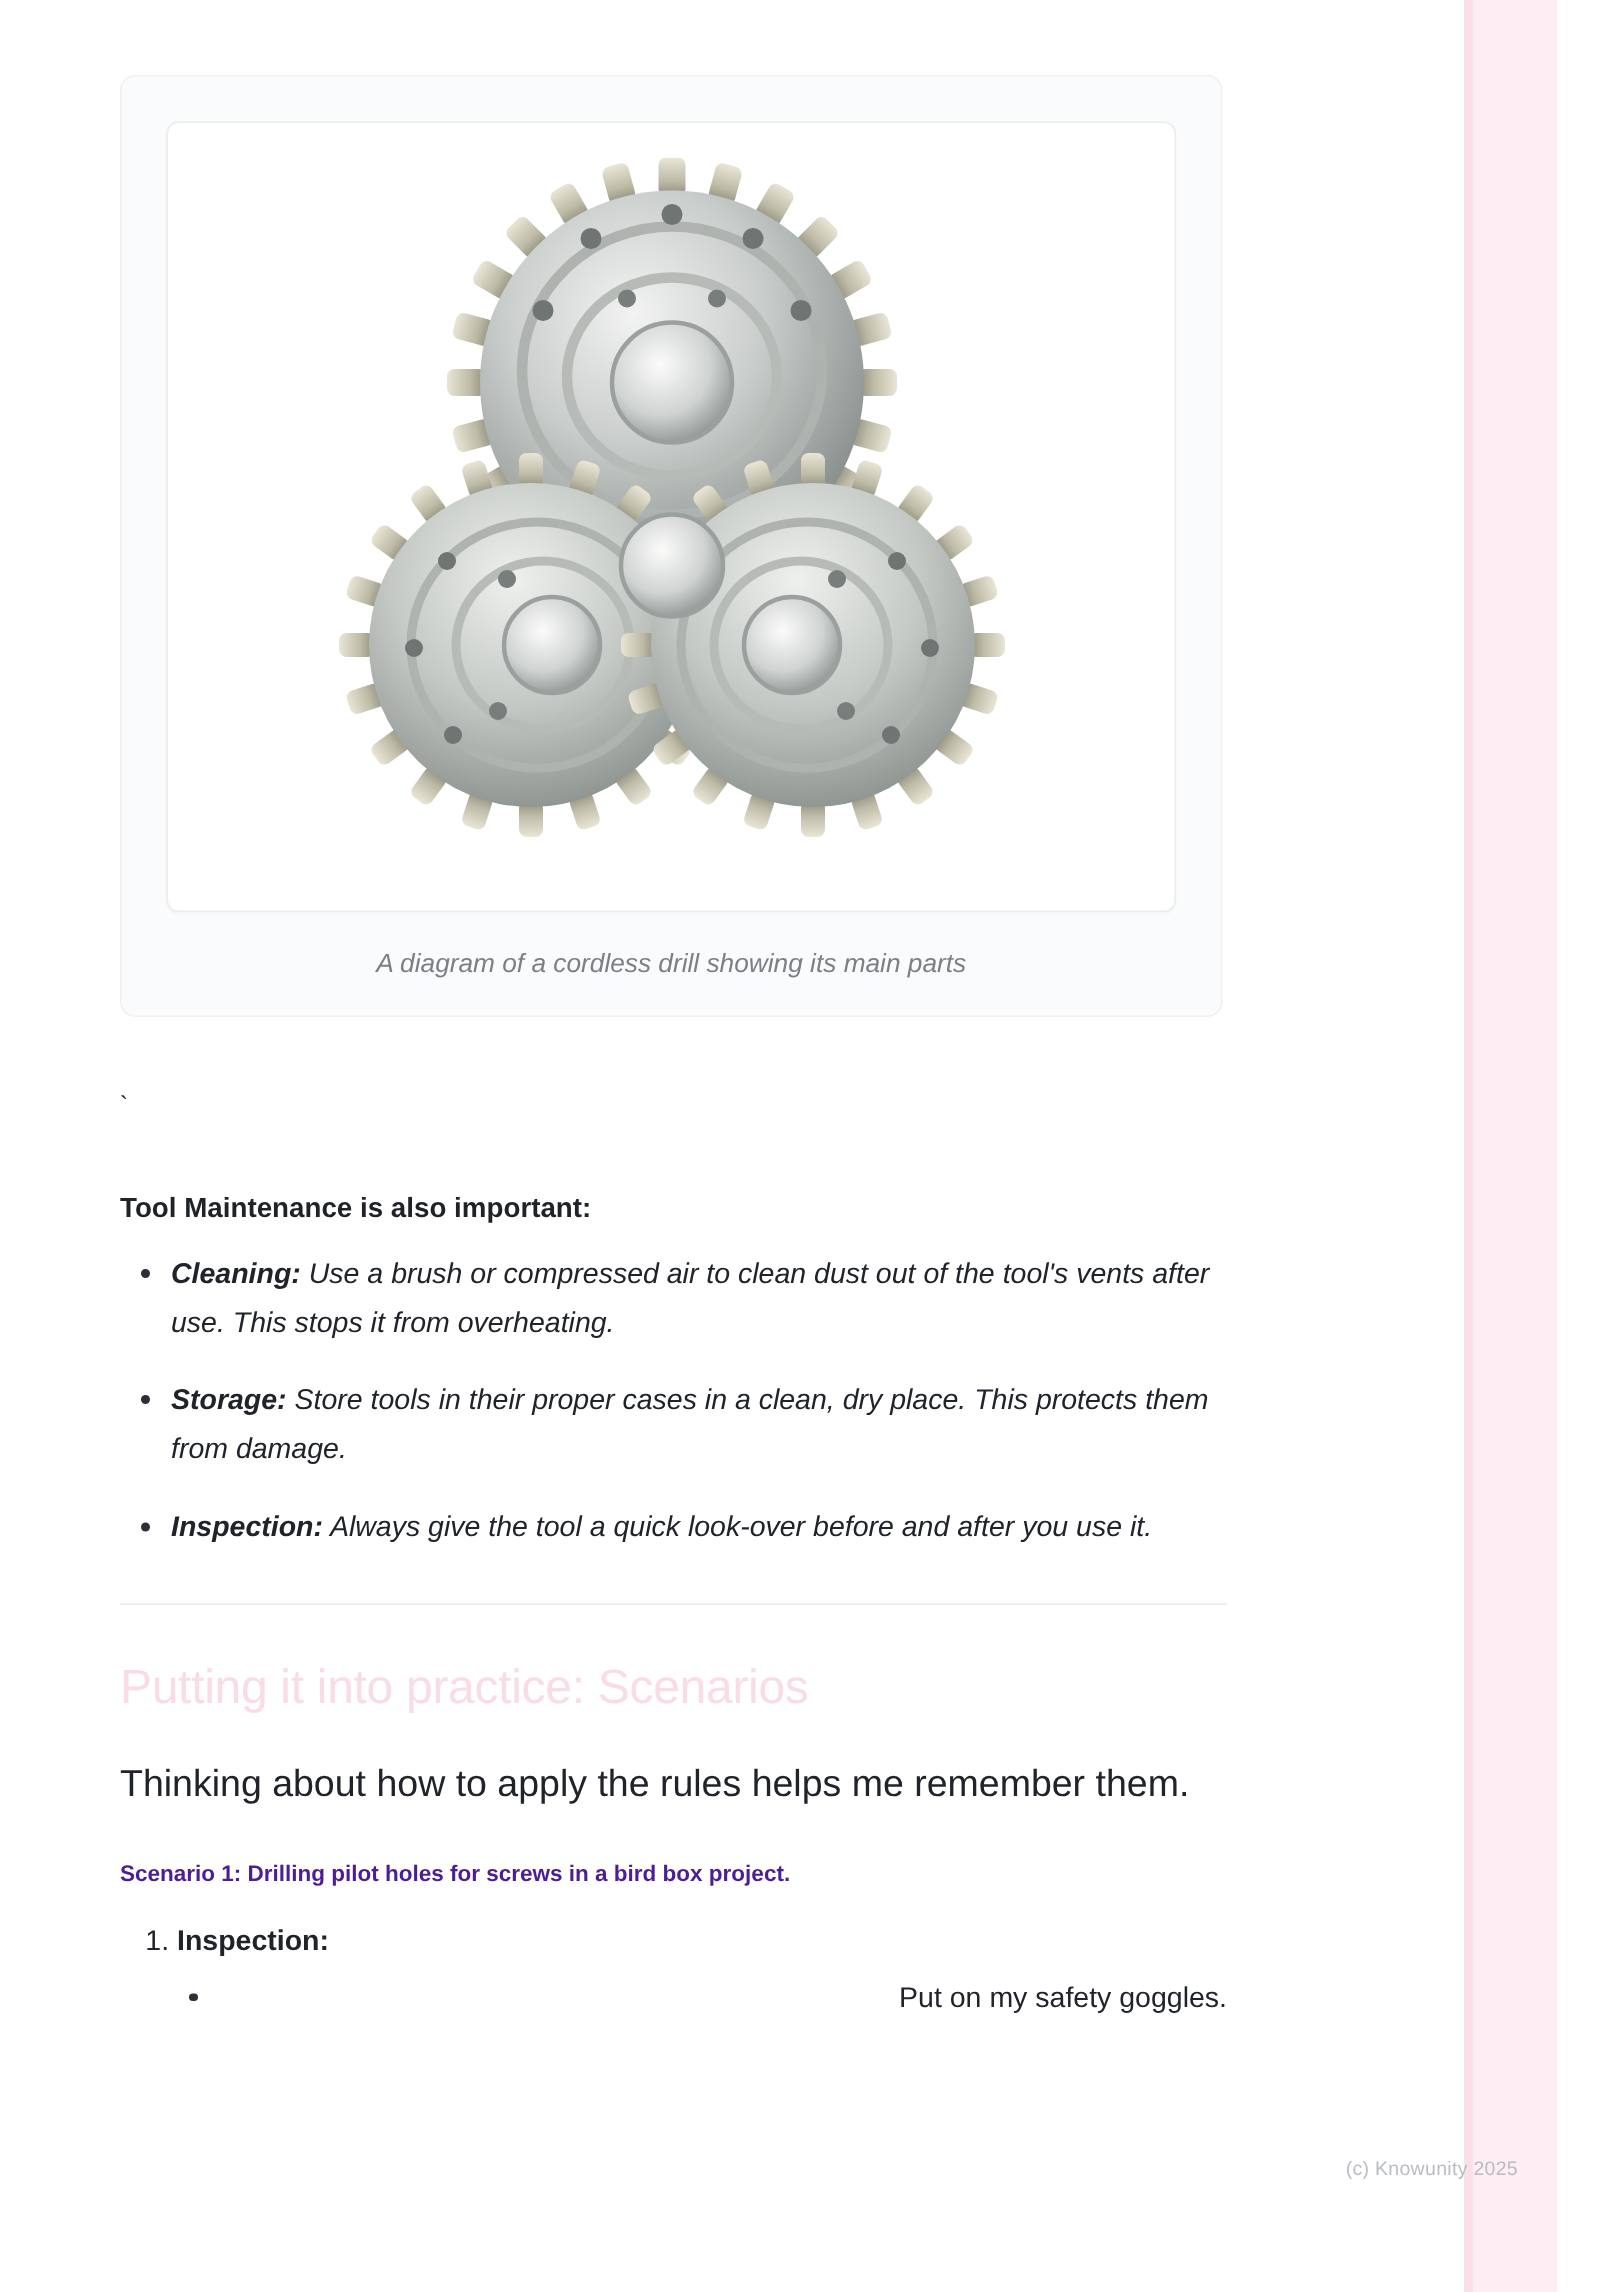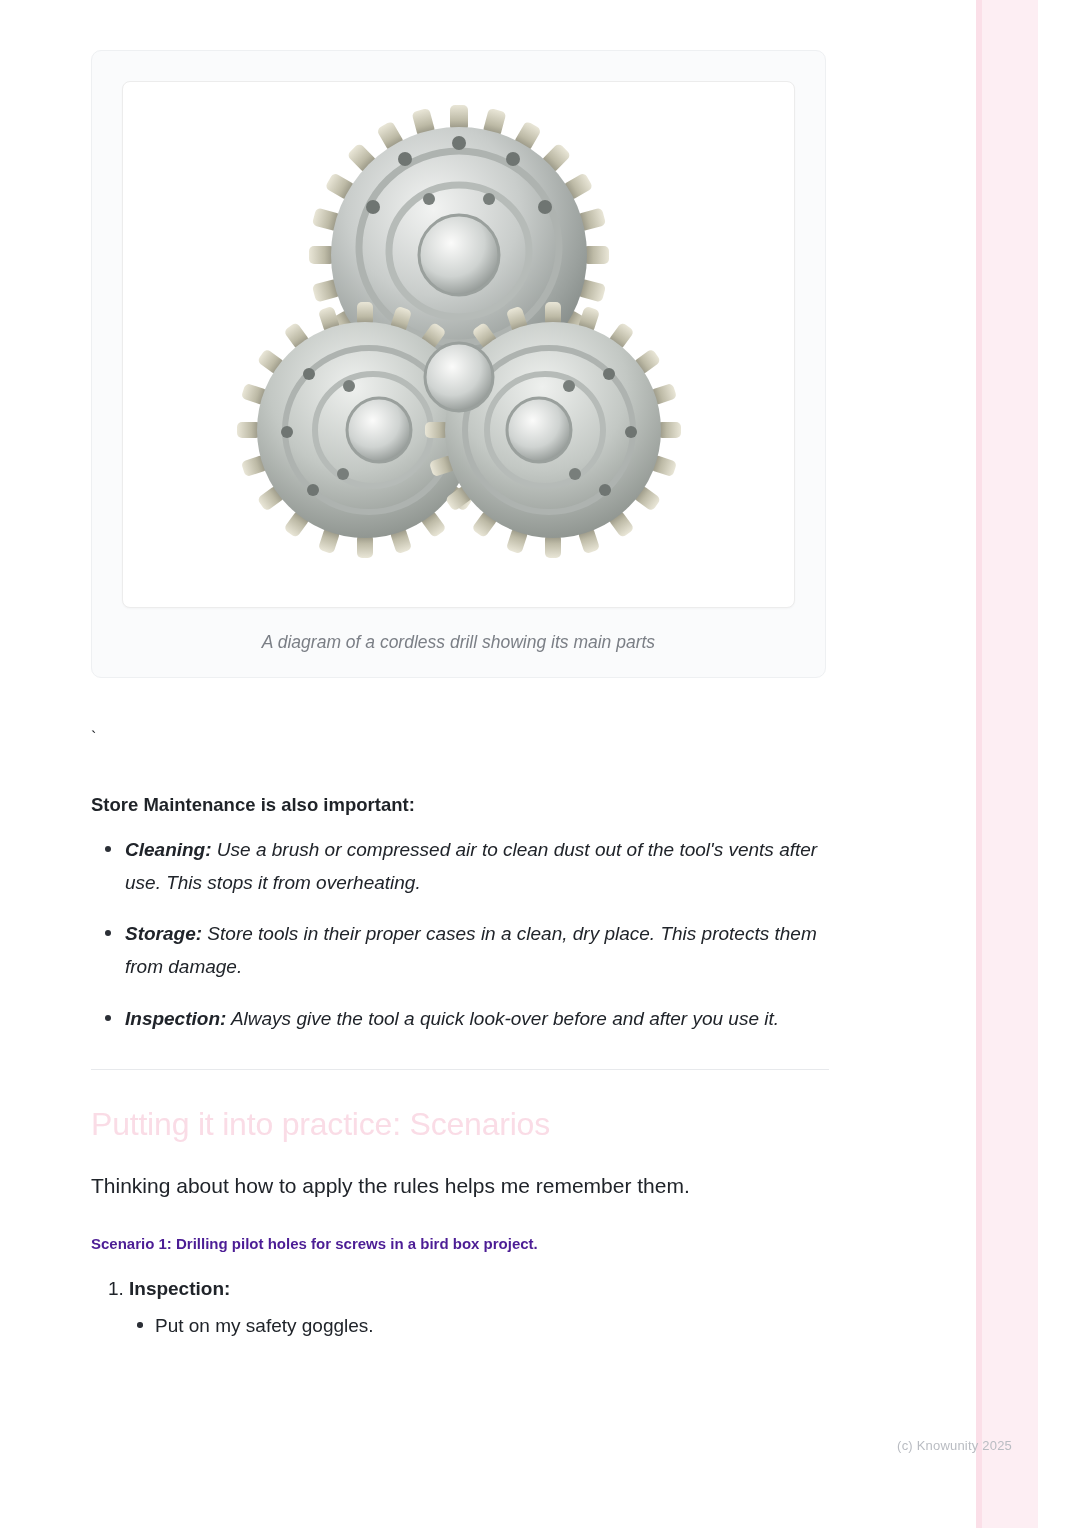--- a/index.html
+++ b/index.html
@@ -37,21 +37,21 @@
   .page {
     position: absolute;
     top: 0;
     left: 0;
     width: 1080px;
     height: 1528px;
   }
 
   .content {
     position: absolute;
-    left: 91px;
+    left: 80px;
     top: 0;
     width: 738px;
   }
 
   
   .figure-card {
     margin-top: 50px;
     background: #fafbfc;
     border: 1px solid #eef0f2;
     border-radius: 10px;
@@ -129,21 +129,21 @@
   h2.section-title {
     margin: 36px 0 0 0;
     font-size: 32px;
     font-weight: normal;
     color: #fadce6;
     letter-spacing: -0.2px;
   }
 
   p.para {
     margin: 26px 0 0 0;
-    font-size: 21px;
+    font-size: 25px;
     line-height: 1.6;
     color: #20242a;
   }
 
   p.scenario-head {
     margin: 32px 0 0 0;
     font-size: 15px;
     font-weight: bold;
     color: #4c1d95;
   }
@@ -157,20 +157,21 @@
   ol.steps > li {
     line-height: 1.6;
     margin-bottom: 2px;
   }
   ol.steps > li > b { font-weight: bold; }
 
   ul.substeps {
     margin: 6px 0 0 0;
     padding-left: 26px;
     list-style: none;
+    text-align: right;
   }
   ul.substeps > li {
     position: relative;
     font-size: 19px;
     line-height: 1.72;
     color: #20242a;
     margin-bottom: 14px;
   }
   ul.substeps > li:before {
     content: "";
@@ -475,21 +476,21 @@
 
             <circle cx="280" cy="272" r="34" fill="url(#hubGrad)" stroke="#9aa09d" stroke-width="3"></circle>
           </g>
         </svg>
       </div>
       <div class="figure-caption">A diagram of a cordless drill showing its main parts</div>
     </div>
 
     <div class="stray-mark">`</div>
 
-    <div class="lead-bold">Store Maintenance is also important:</div>
+    <div class="lead-bold">Tool Maintenance is also important:</div>
 
     <ul class="bullets">
       <li>
         <b>Cleaning:</b><span> Use a brush or compressed air to clean dust out of the tool's vents after use. This stops it from overheating.</span>
       </li>
       <li>
         <b>Storage:</b><span> Store tools in their proper cases in a clean, dry place. This protects them from damage.</span>
       </li>
       <li>
         <b>Inspection:</b><span> Always give the tool a quick look-over before and after you use it.</span>

